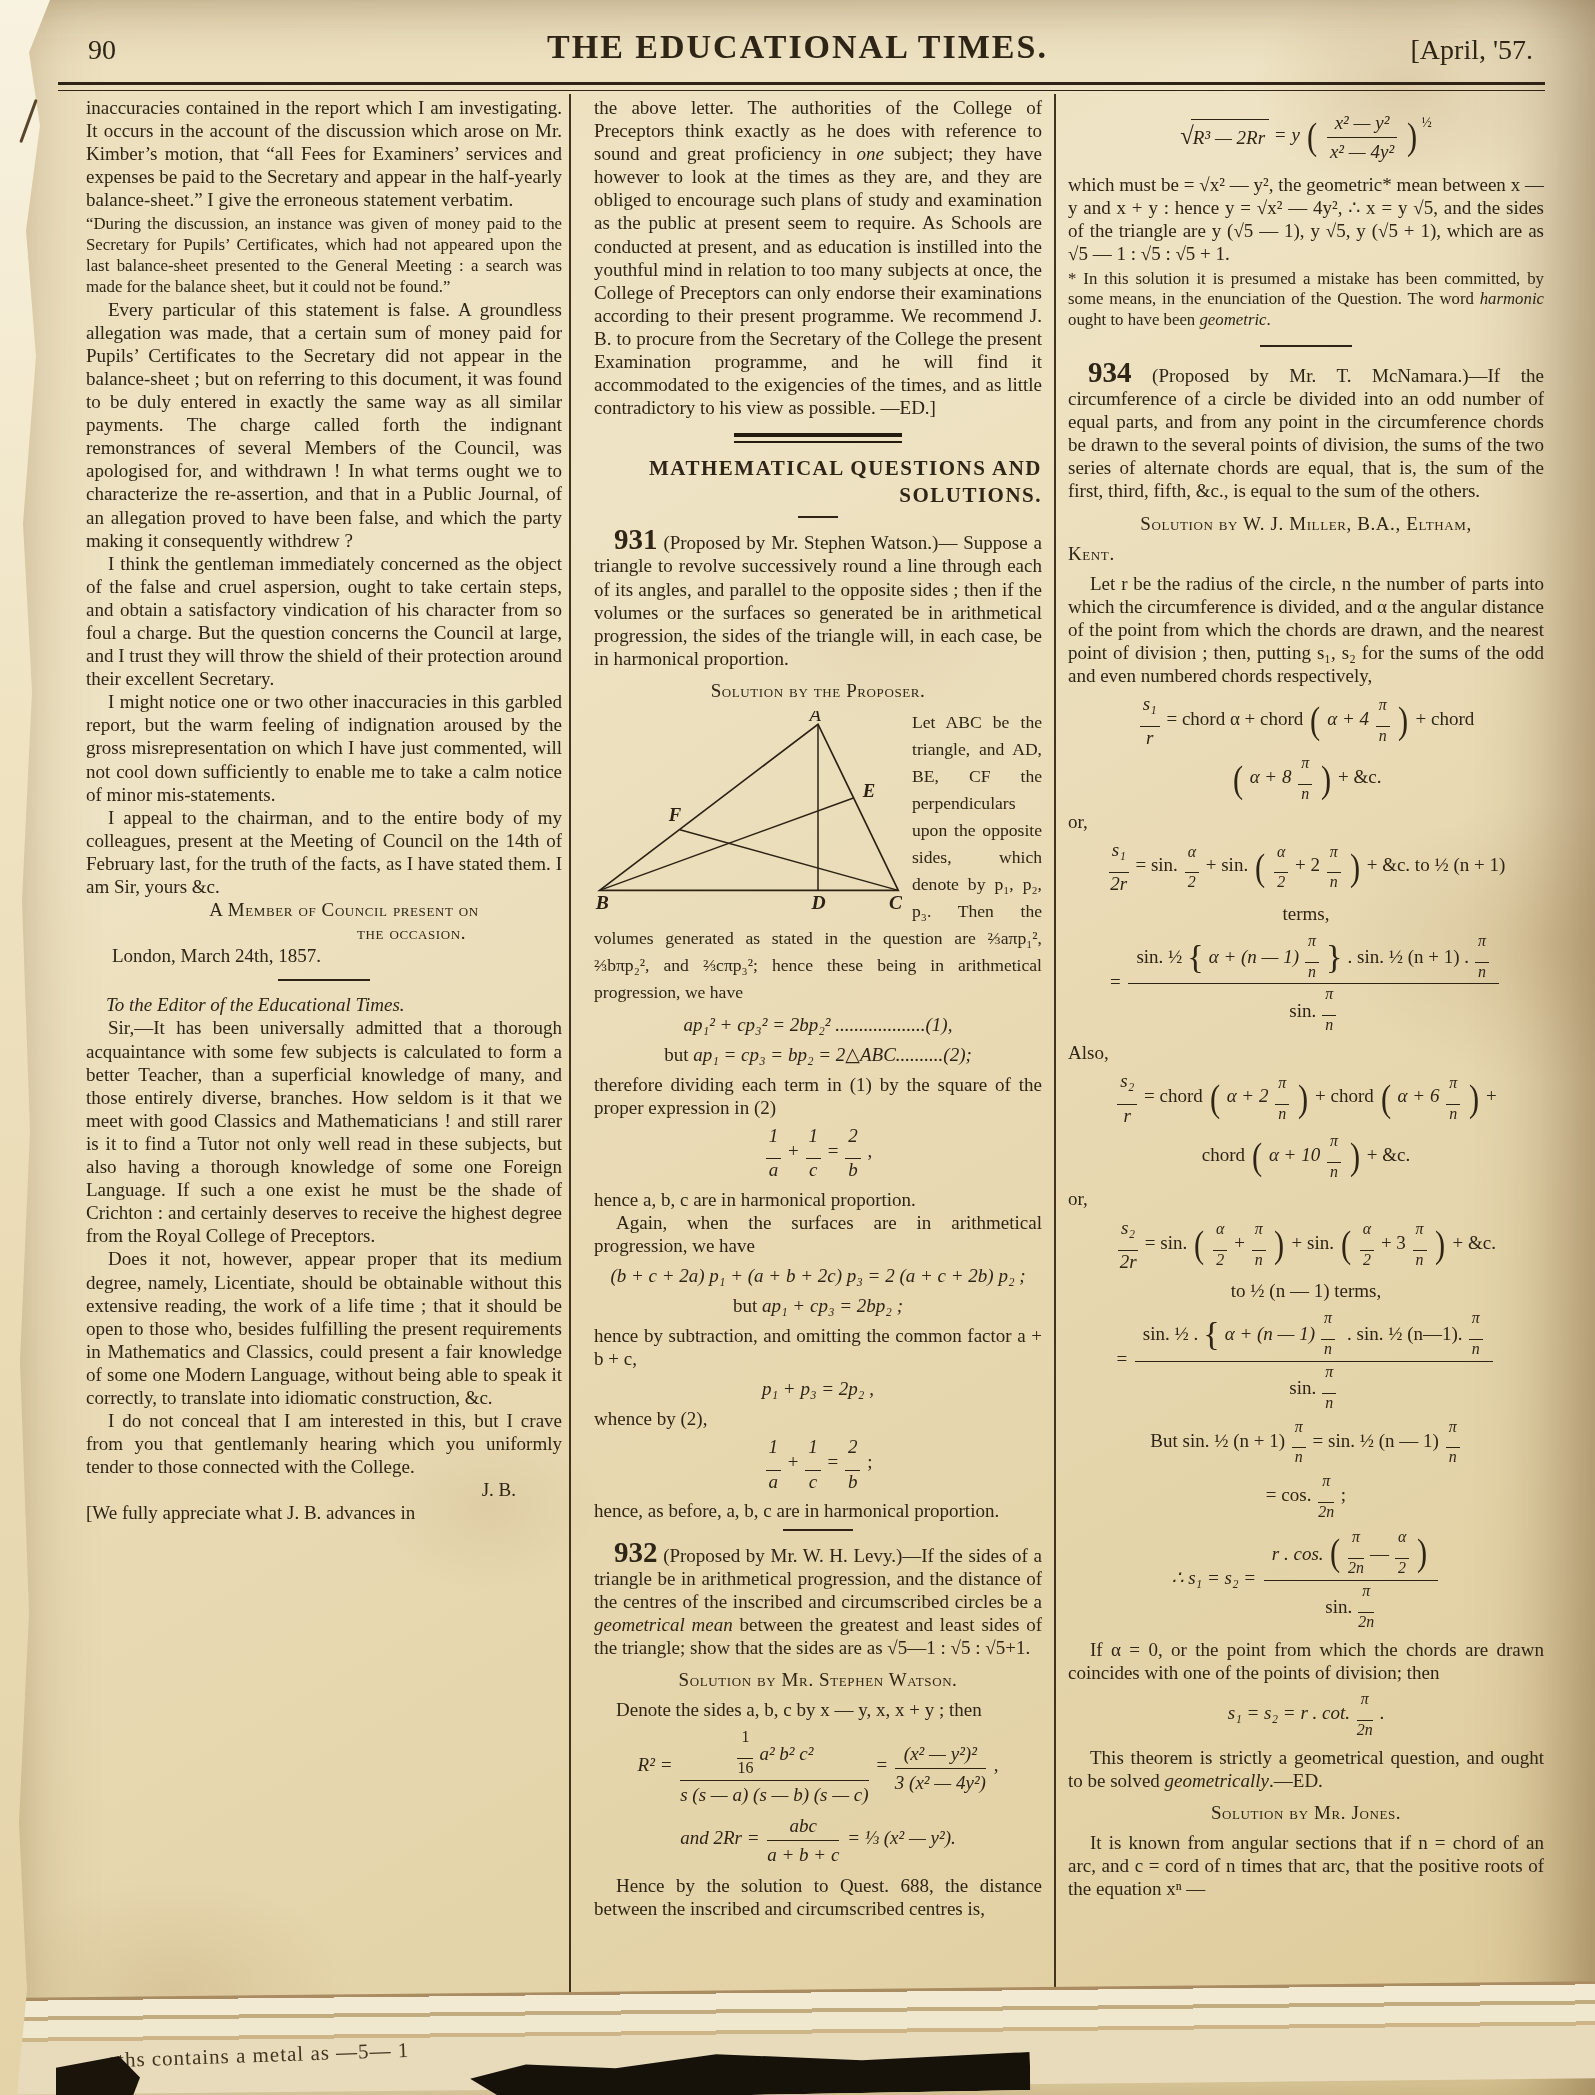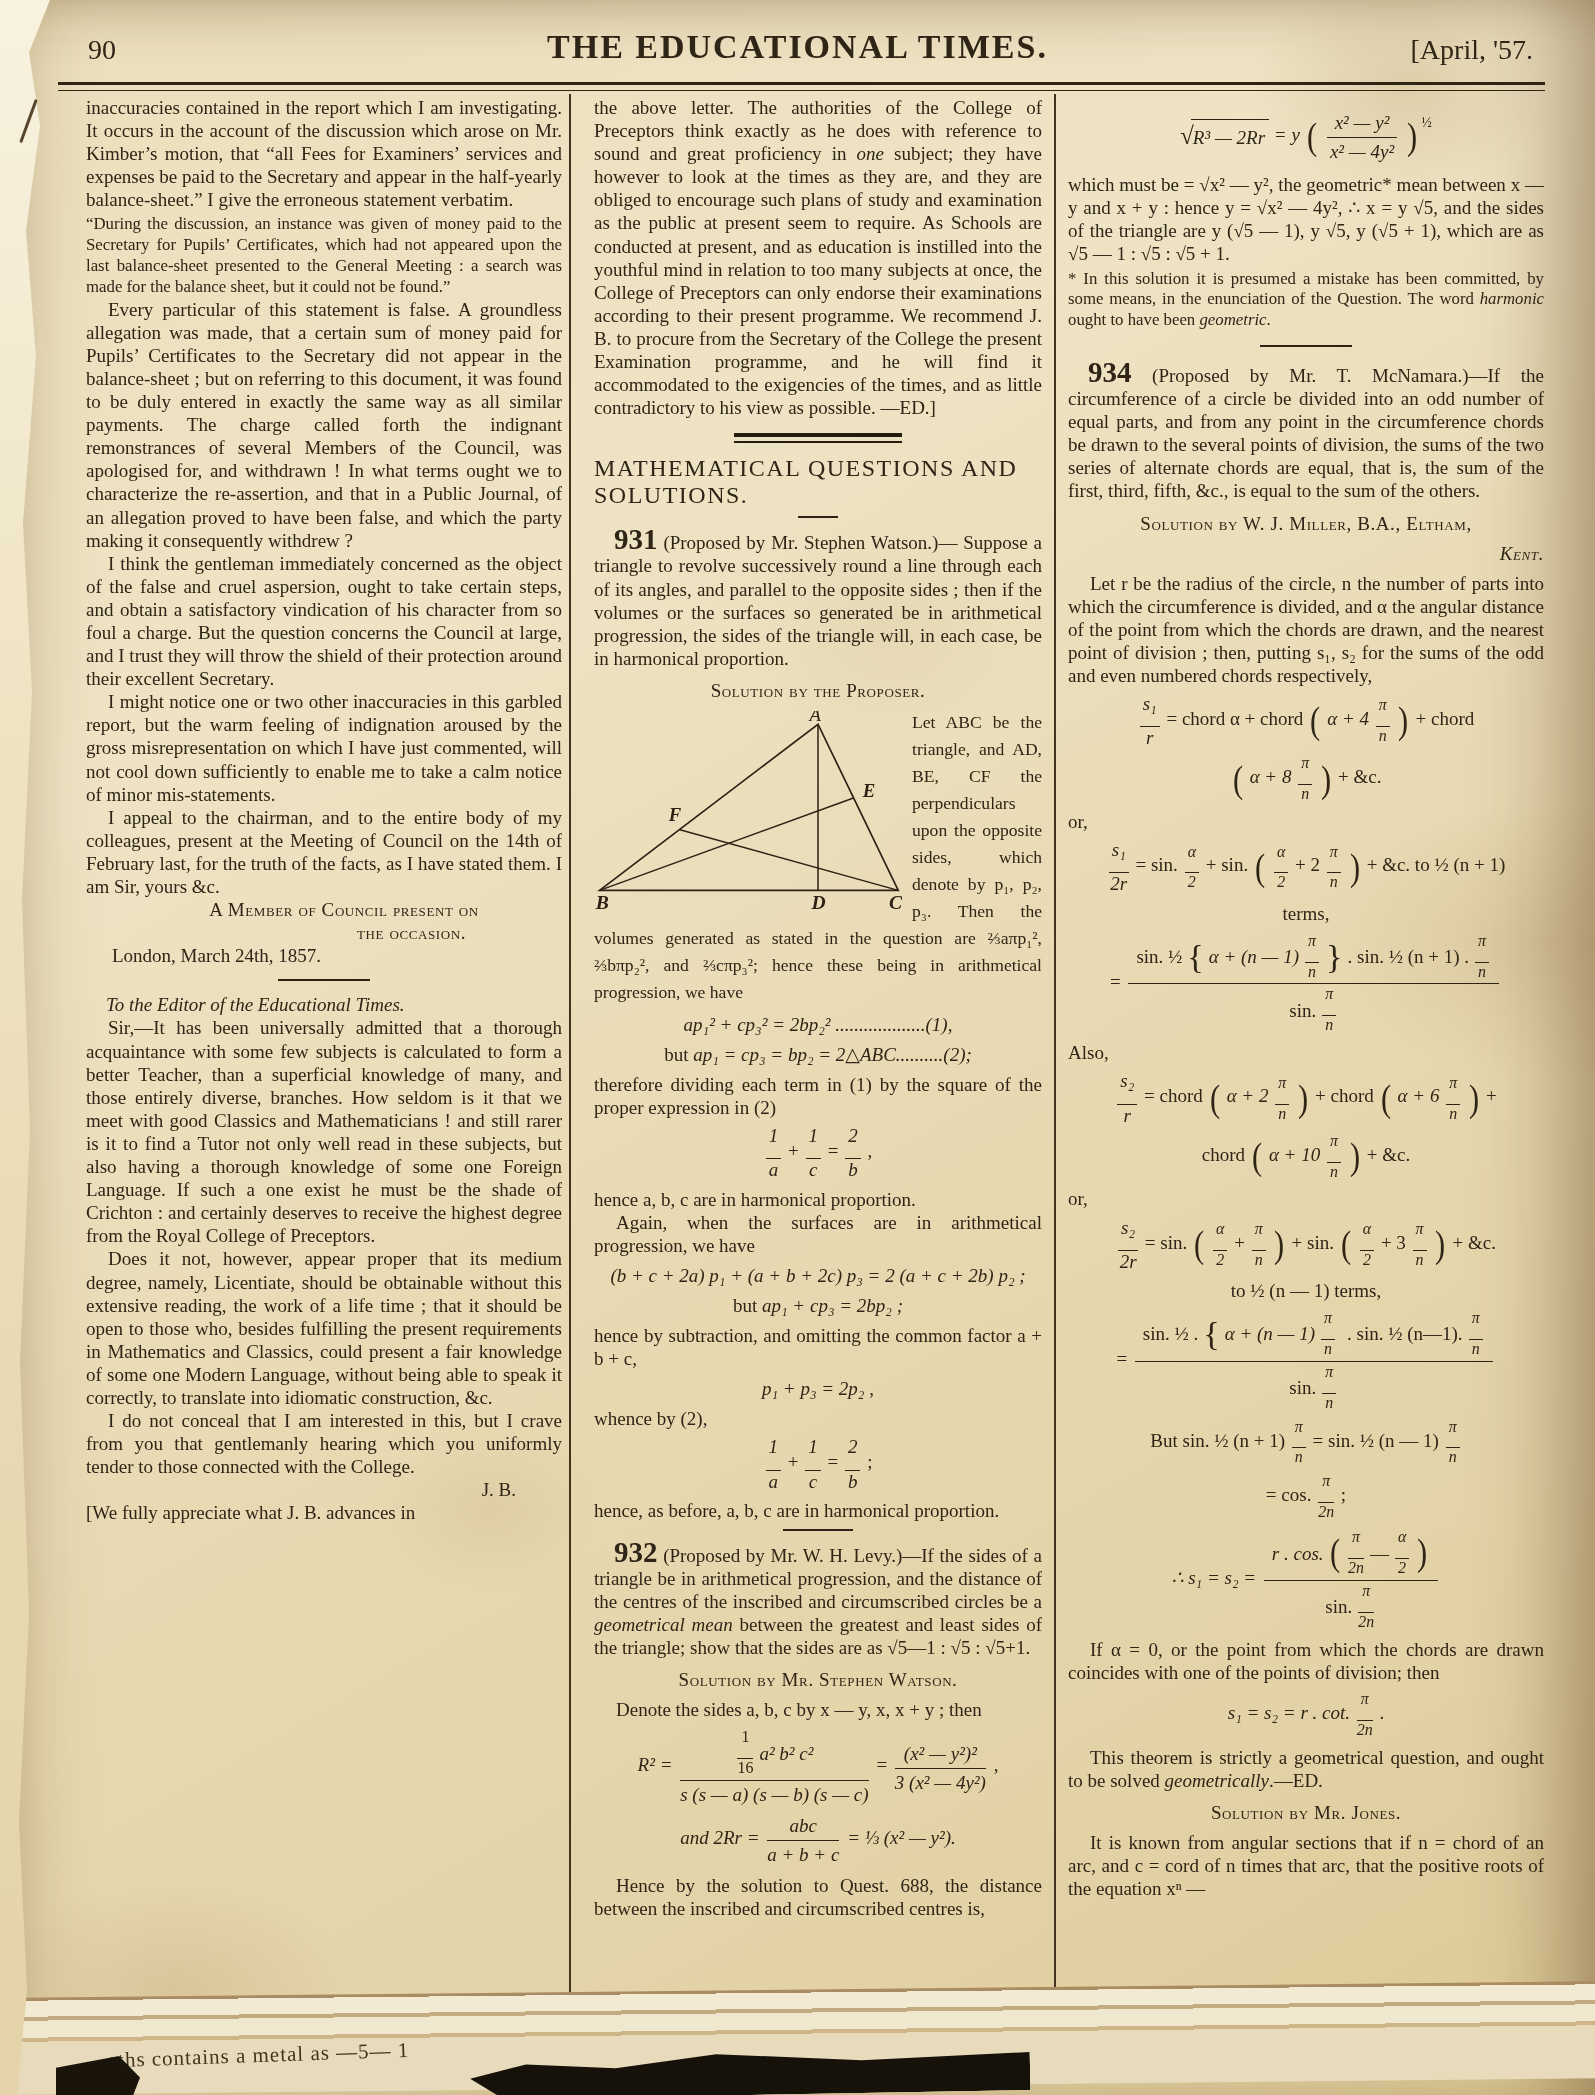--- a/index.html
+++ b/index.html
@@ -37,25 +37,25 @@
   .sc{font-variant:small-caps;letter-spacing:.6px;}
   .sig{text-align:center;padding-left:40px;text-indent:0;}
   .sig2{text-align:center;padding-left:175px;text-indent:0;}
   .dateline{text-indent:26px;text-align:left;}
   .letterhead{font-style:italic;text-indent:20px;margin-top:8px !important;}
   .jb{text-align:right;padding-right:46px;text-indent:0;}
   .divider{width:92px;border-top:2px solid #2e2315;margin:12px auto;}
   .divider-bold{width:168px;height:4px;border-top:4px solid #241b0f;border-bottom:2.5px solid #241b0f;margin:14px auto 12px;}
   .minidash{width:40px;border-top:2px solid #2e2315;margin:7px auto 10px;}
   .minidash.wide{width:70px;}
-  .mqhead{text-align:left;font-weight:normal;font-size:24px;letter-spacing:1.5px;line-height:27px;}
+  .mqhead{text-align:right;font-weight:bold;font-size:21px;letter-spacing:1.5px;line-height:27px;}
   .qnum{font-size:29px;font-weight:bold;}
   .qpara{text-indent:20px;}
   .solhead{text-align:center;margin:9px 0 7px !important;text-indent:0;}
-  .solhead2{text-align:right;margin:0 0 7px !important;text-indent:0;font-style:italic;}
+  .solhead2{text-align:left;margin:0 0 7px !important;text-indent:0;}
 
   .eqline{text-align:center;margin:7px 0;text-indent:0;}
   .it{font-style:italic;}
   .fr{display:inline-block;vertical-align:middle;text-align:center;line-height:1.06;margin:0 2px;}
   .fr .fn{display:block;border-bottom:1.4px solid #2d2315;padding:0 3px 12px;}
   .fr .fd{display:block;padding-top:1px;}
   .sfr{font-size:.84em;}
   .bigfr{display:inline-block;vertical-align:middle;text-align:center;margin:0 3px;}
   .bigfr .bn{display:flex;align-items:center;justify-content:center;gap:4px;border-bottom:1.6px solid #2d2315;padding:1px 8px 3px;}
   .bigfr .bd{display:flex;align-items:center;justify-content:center;gap:4px;padding-top:2px;}

